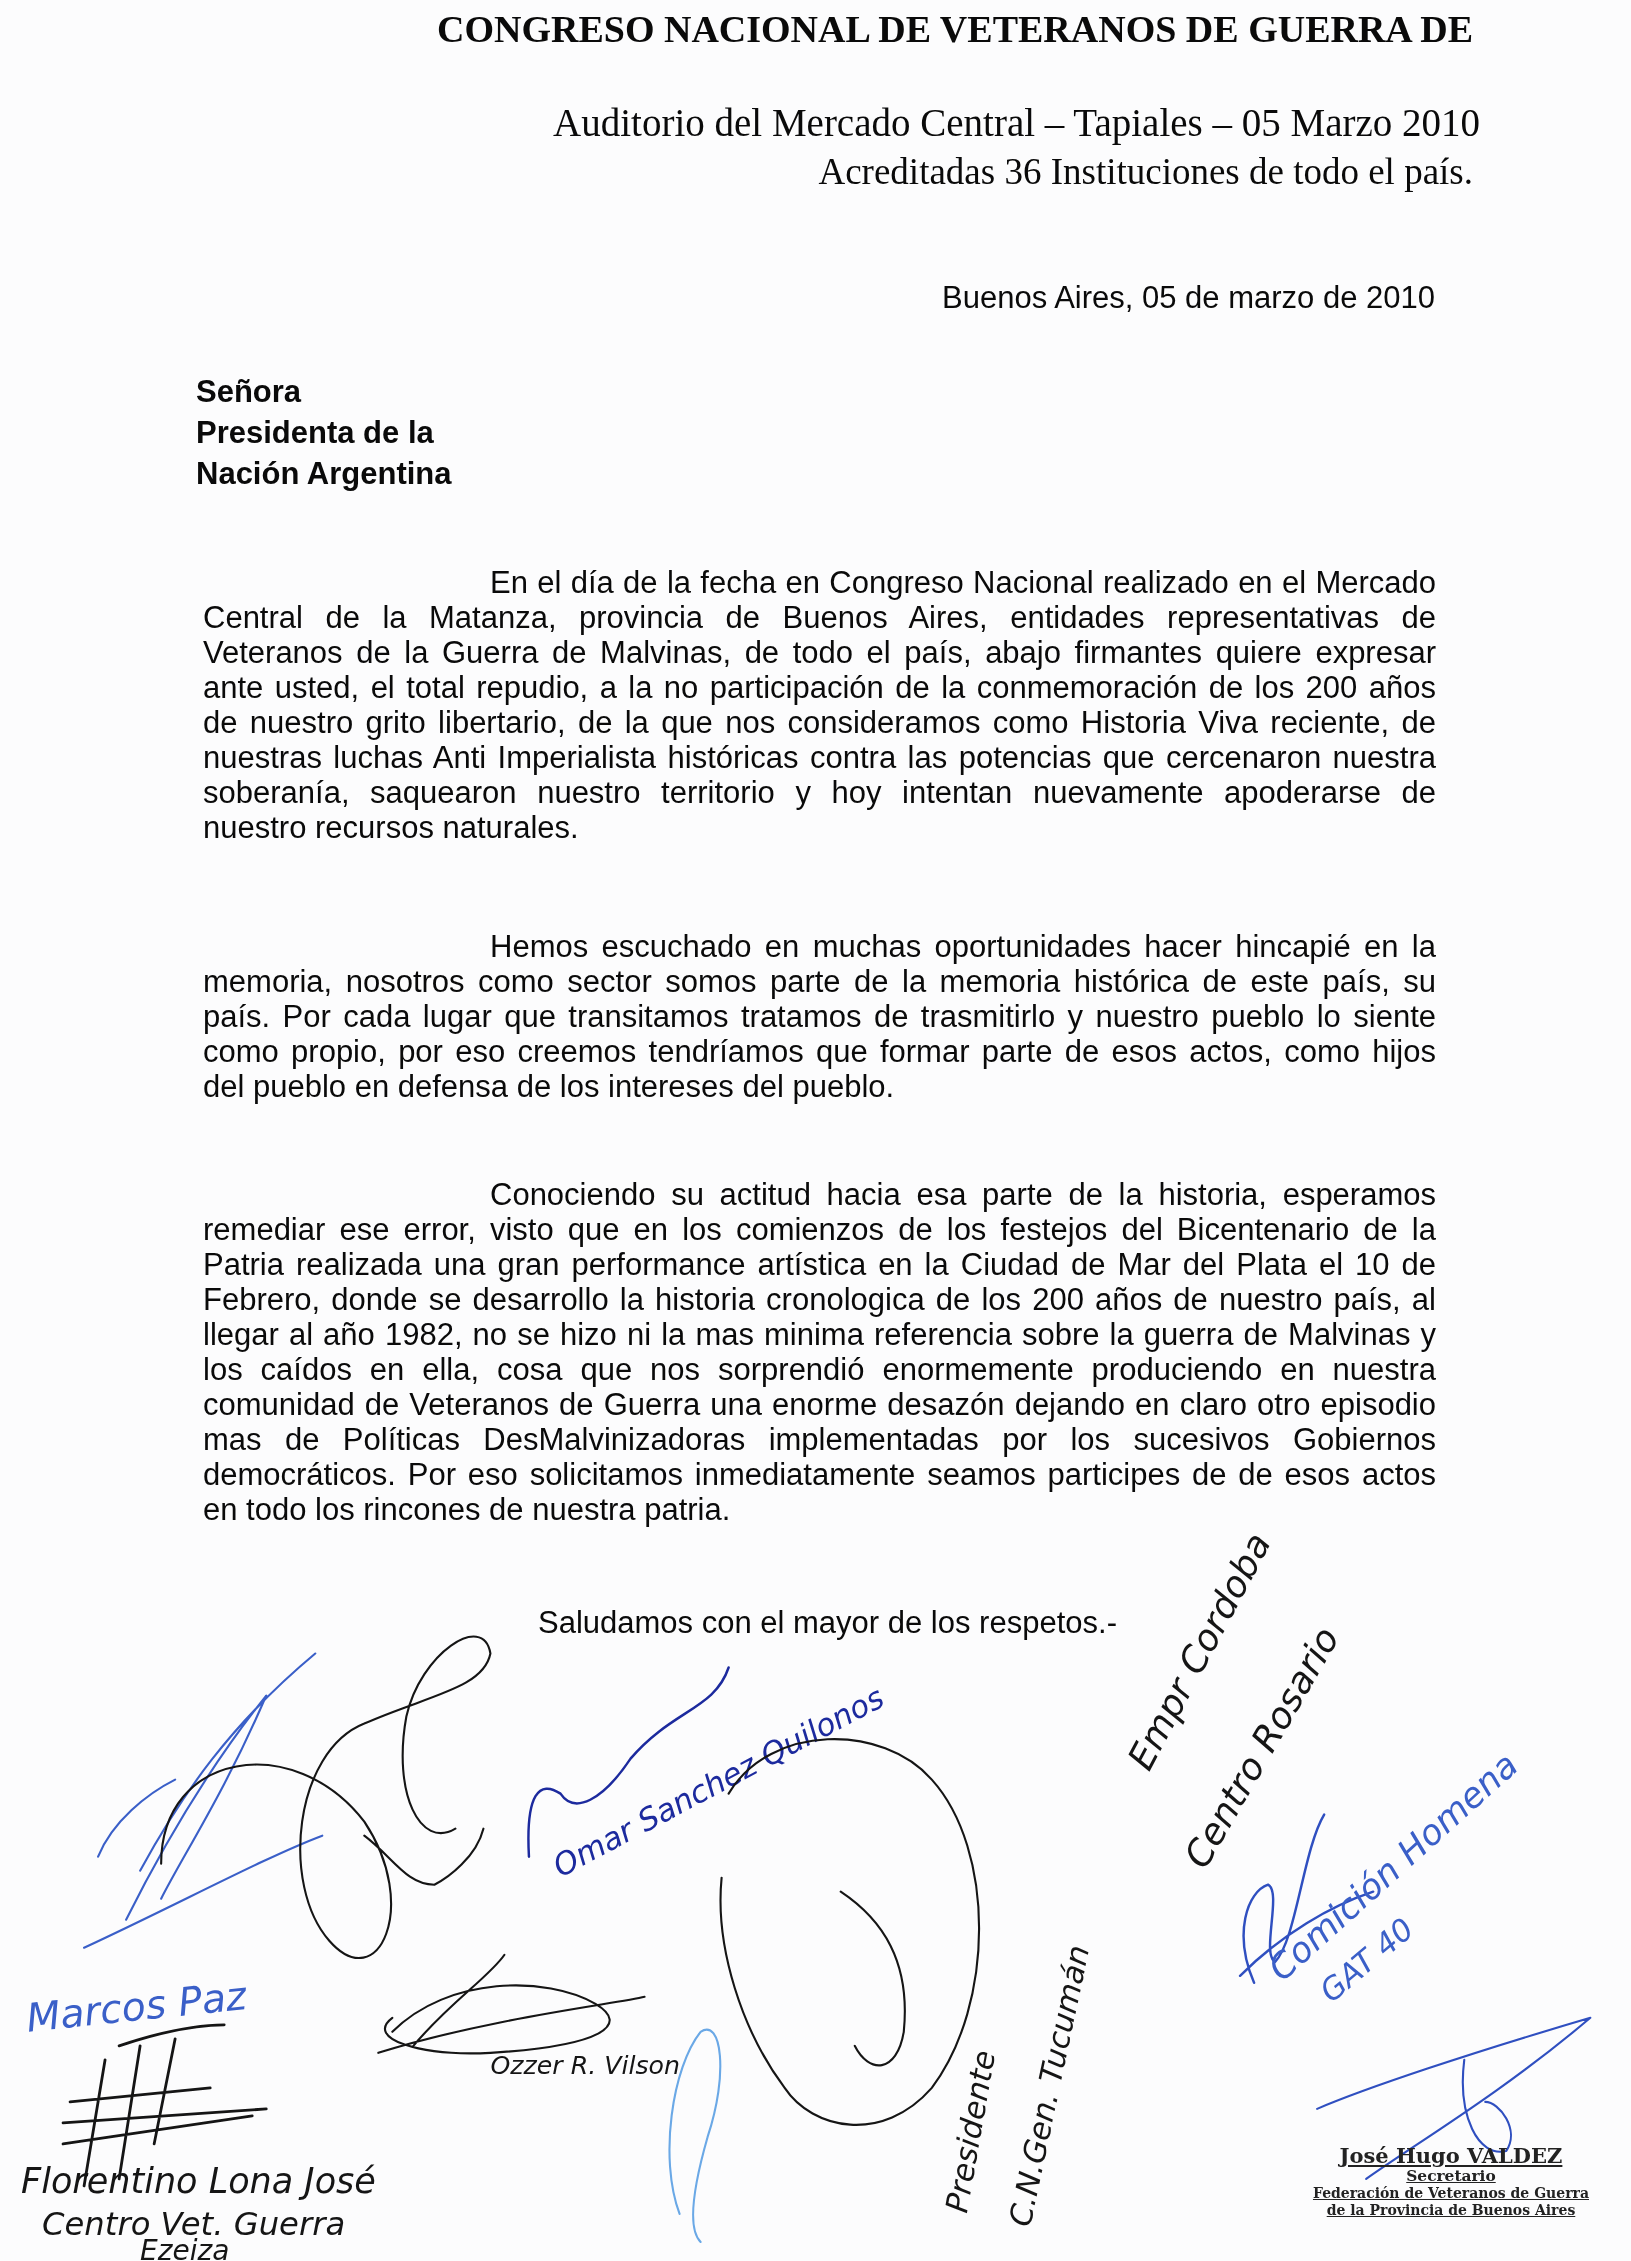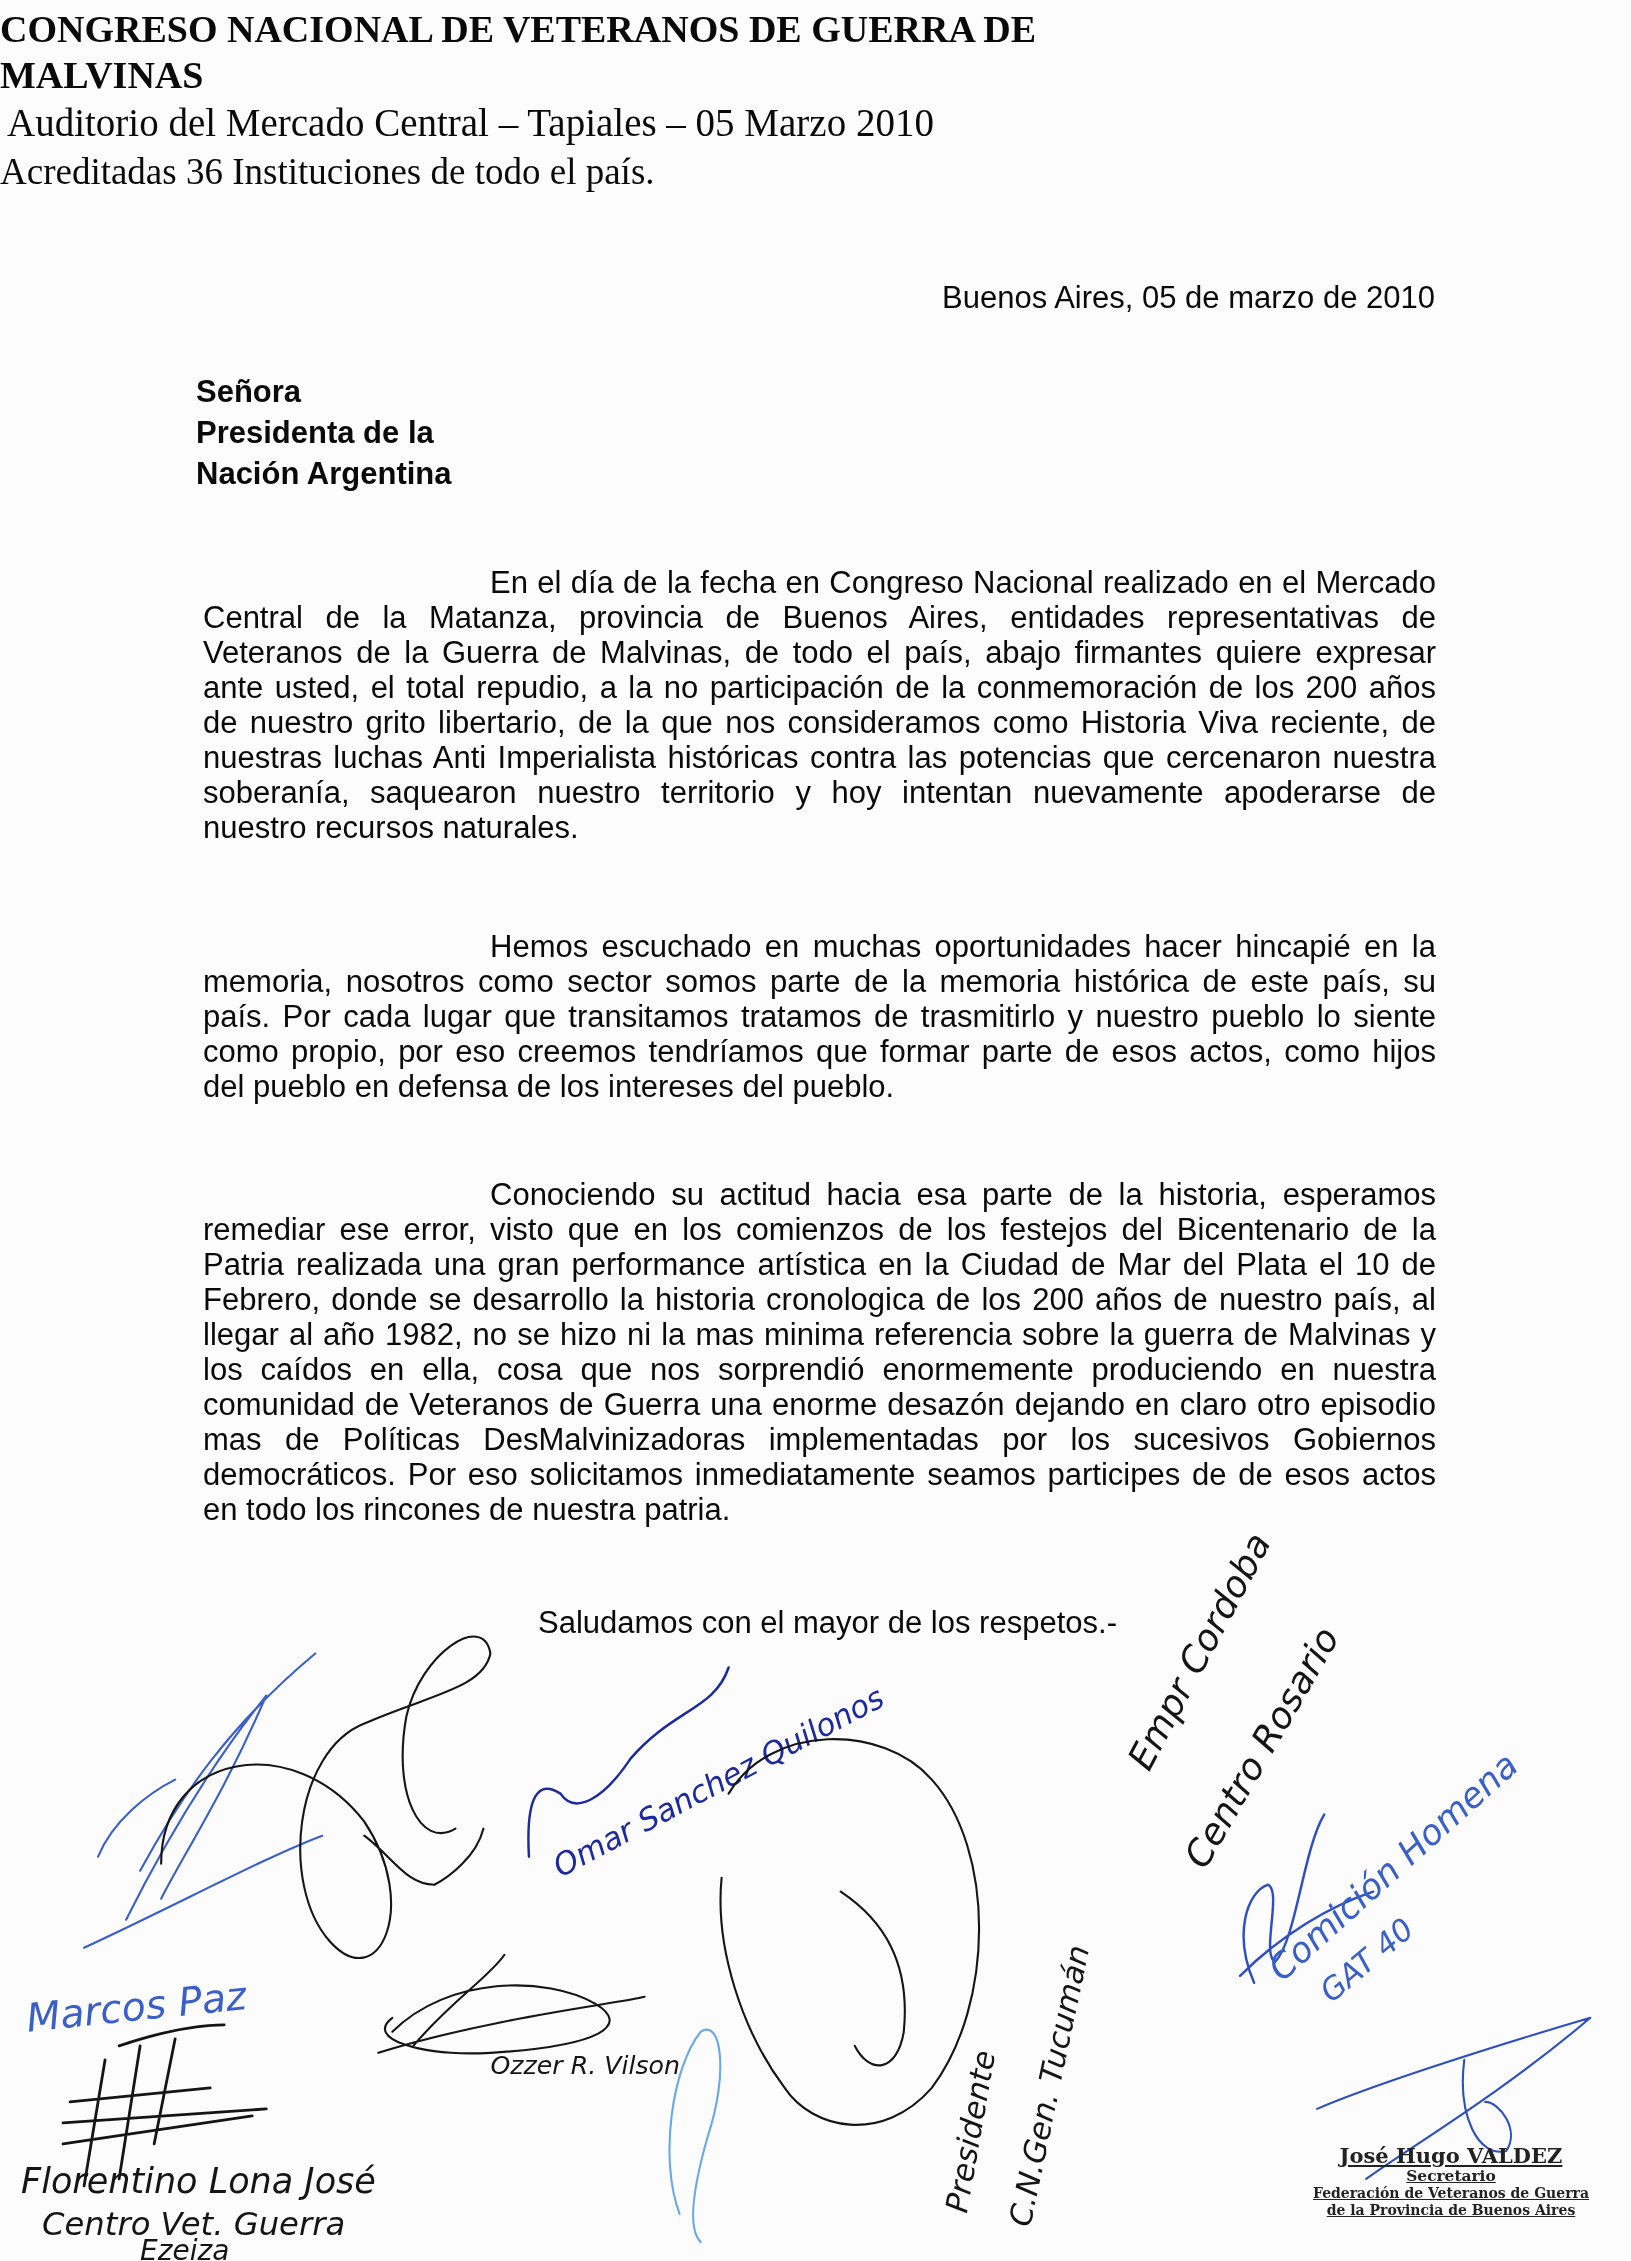--- a/index.html
+++ b/index.html
@@ -3,21 +3,21 @@
 <meta charset="utf-8">
 <style>
   html, body { margin:0; padding:0; }
   body {
     width:1631px; height:2261px; position:relative; overflow:hidden;
     background:#fcfcfd;
     font-family:"Liberation Sans", sans-serif; color:#0a0a0a;
   }
   .abs { position:absolute; }
   .hdr {
-    left:0; width:1473px; text-align:left;
+    left:0; width:1473px; text-align:right;
     font-family:"Liberation Serif", serif;
   }
   #h1 { top:5.6px; font-size:38px; font-weight:bold; line-height:46px; letter-spacing:0px; }
   #h1 span { display:block; }
   #h2 { top:100px; font-size:39px; line-height:46px;padding-left:7px; }
   #h3 { top:149px; font-size:37px; line-height:46px; }
   #date { top:280px; right:196px; font-size:31px; text-align:right; }
   #addressee { left:196px; top:371px; font-size:31px; font-weight:bold; line-height:41px; }
   #addressee div { display:block; }
   .body {
@@ -37,21 +37,20 @@
   #stamp .name { font-size:21px; line-height:24px; }
   #stamp .role { font-size:15.4px; line-height:17px; }
   #stamp .org { font-size:14px; line-height:17px; }
   .hw { font-family:"DejaVu Sans", sans-serif; font-style:italic; }
 </style>
 </head>
 <body>
 
 <div class="abs hdr" id="h1">
   <span>CONGRESO NACIONAL DE VETERANOS DE GUERRA DE</span>
-  <span>MALVINAS</span>
 </div>
 <div class="abs hdr" id="h2">Auditorio del Mercado Central – Tapiales – 05 Marzo 2010</div>
 <div class="abs hdr" id="h3">Acreditadas 36 Instituciones de todo el país.</div>
 
 <div class="abs" id="date">Buenos Aires, 05 de marzo de 2010</div>
 
 <div class="abs" id="addressee">
   <div>Señora</div>
   <div>Presidenta de la</div>
   <div>Nación Argentina</div>

